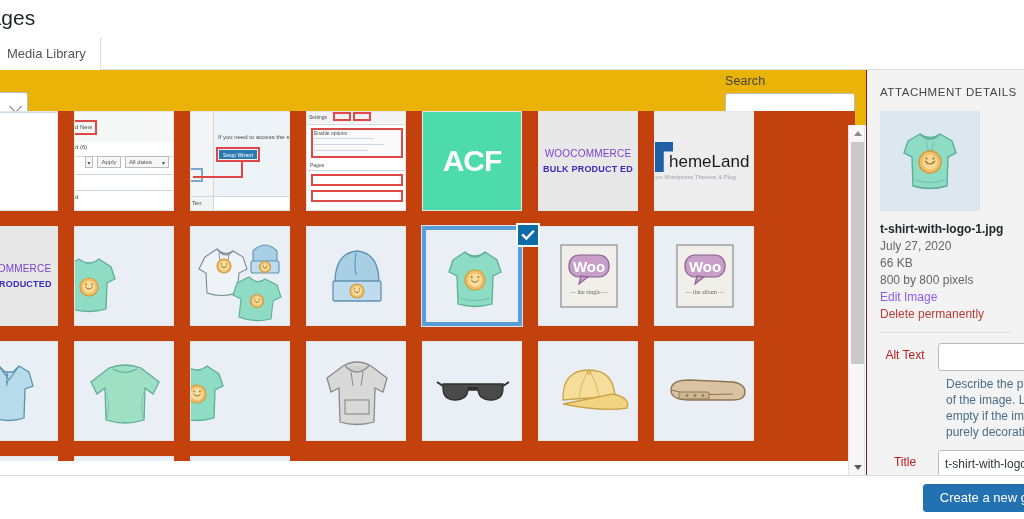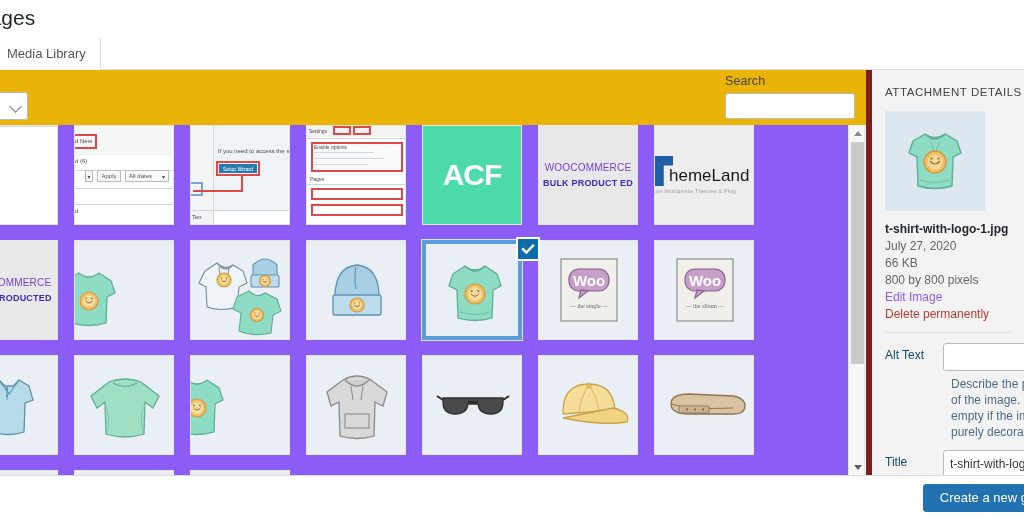--- a/index.html
+++ b/index.html
@@ -94,23 +94,23 @@
     font-size: 13px;
     padding: 0 6px;
     font-family: "Liberation Sans", sans-serif;
     color: #32373c;
     outline: none;
   }
 
   
   .grid-pane {
     position: absolute;
-    left: 0; top: 125px;
+    left: 0; top: 111px;
     width: 855px; height: 350px;
-    background: #8b5cf6;
+    background: #c2410c;
     overflow: hidden;
   }
   .grid {
     position: absolute;
     left: -42px; top: 0;
     width: 920px;
     display: flex;
     flex-wrap: wrap;
   }
   .cell {
@@ -249,21 +249,21 @@
     width: 13px; height: 222px;
     background: #c9c9c9;
   }
 
   
   .sidebar {
     position: absolute;
     left: 866px; top: 70px;
     width: 158px; height: 405px;
     background: #f3f3f3;
-    border-left: 6px solid #7f1d1d;
+    border-left: 1px solid #7f1d1d;
     padding: 16px 0 0 13px;
     overflow: hidden;
   }
   .sb-head {
     font-size: 11.5px;
     color: #444;
     letter-spacing: .55px;
     text-transform: uppercase;
     margin-bottom: 13px;
   }
@@ -298,25 +298,25 @@
     height: 1px; background: #ddd;
     margin: 11px 13px 10px 0;
   }
   .field-row {
     display: flex;
     align-items: flex-start;
     margin-bottom: 9px;
   }
   .field-label {
     width: 58px;
-    text-align: left;
+    text-align: center;
     padding-right: 8px;
     padding-top: 5px;
     font-size: 12px;
-    color: #0c4a6e;
+    color: #b91c1c;
     flex: 0 0 auto;
   }
   .field-input {
     width: 106px; height: 28px;
     border: 1px solid #bbb;
     border-radius: 3px;
     background: #fff;
     font-size: 12px;
     padding: 0 6px;
     font-family: "Liberation Sans", sans-serif;

